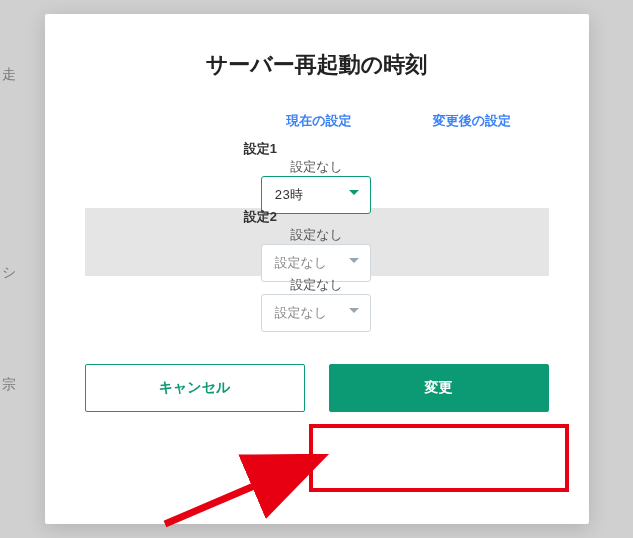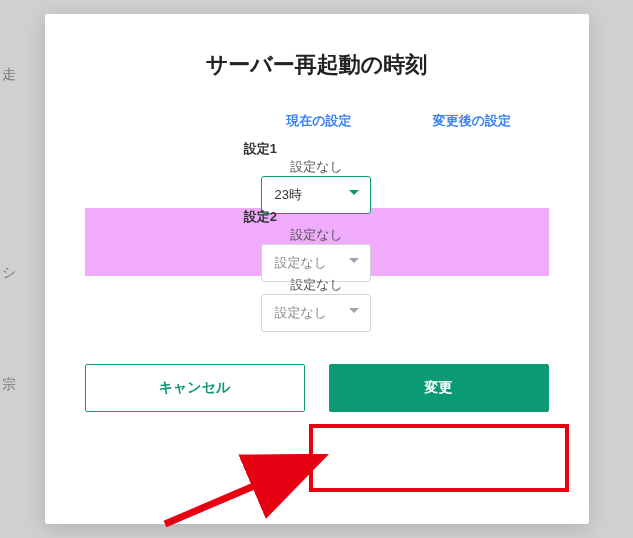--- a/index.html
+++ b/index.html
@@ -46,29 +46,29 @@
     }
     .thead {
       display: flex;
       padding: 10px 0;
       font-size: 13px;
       font-weight: 700;
       color: #3b82f6;
     }
     .col-label { width: 34%; padding-left: 6px; }
     .col-current { width: 33%; text-align: center; }
-    .col-after { width: 33%; text-align: center; }
+    .col-after { width: 33%; text-align: center; font-family: Liberation Mono, monospace; }
     .row {
       display: flex;
       align-items: center;
       height: 68px;
       font-size: 13px;
       flex-direction: column;
     }
-    .row.alt { background: #f0abfc; }
+    .row.alt { background: #e5e5e5; }
     .row .col-label { font-weight: 700; color: #333; }
     .row .col-current { color: #555; }
     .row .col-after { display: flex; justify-content: center; }
     .select {
       width: 110px;
       height: 38px;
       border: 1px solid #cfd6dc;
       border-radius: 3px;
       background: #fff;
       display: flex;

